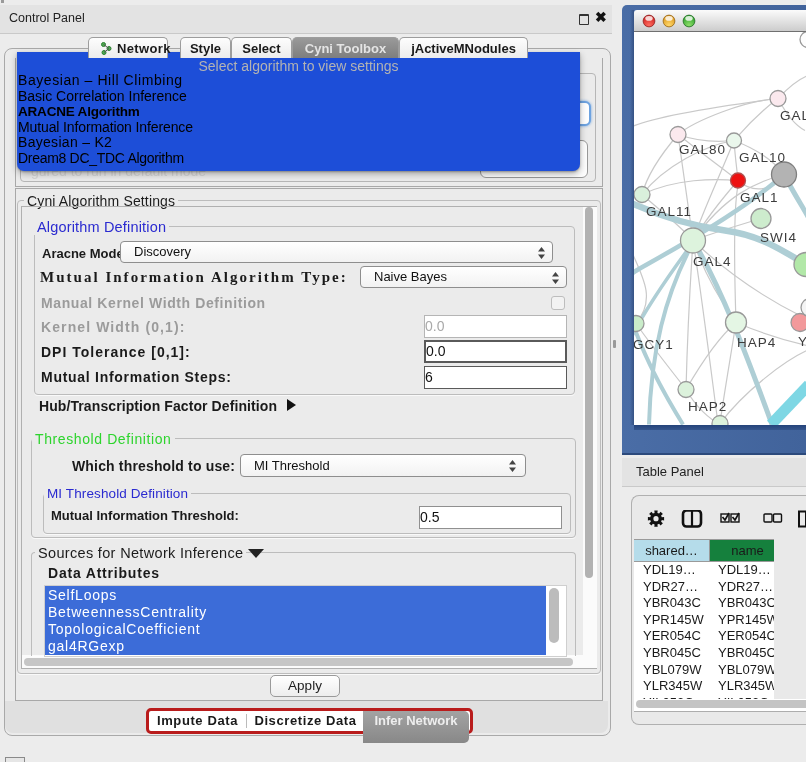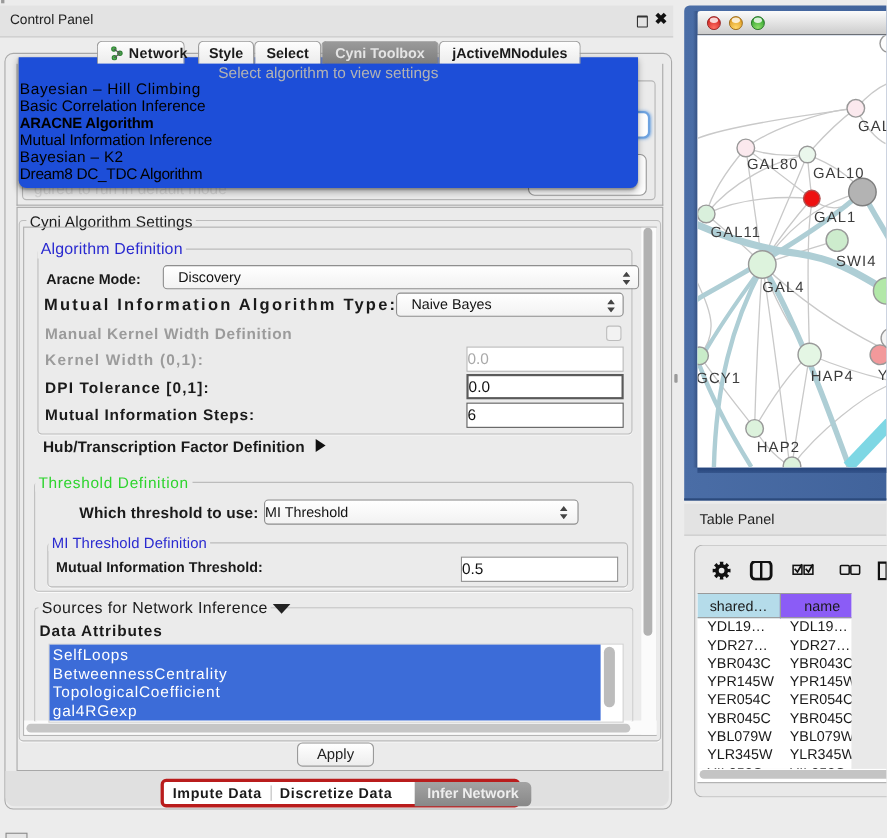--- a/index.html
+++ b/index.html
@@ -51,71 +51,71 @@
 <div class="abs" style="left:21px;top:206px;width:576px;height:463px;border:1px solid #b0b0b0;box-sizing:border-box;"></div>
 <div class="abs" style="left:583px;top:207px;width:14px;height:461px;background:#fbfbfb;"></div>
 <div class="abs" style="left:22px;top:655px;width:575px;height:13px;background:#fbfbfb;"></div>
 <div class="abs" style="left:584.5px;top:207px;width:8px;height:371px;background:#b2b2b2;border-radius:4px;"></div>
 <div class="abs" style="left:24px;top:657.5px;width:549px;height:8.5px;background:#c6c6c6;border-radius:4px;"></div>
 
 <div class="group" style="left:34px;top:226px;width:539px;height:167px;"></div>
 <div class="glabel" style="left:34px;top:219px;font-size:14.5px;letter-spacing:0.17px;color:#2a2ad0;">Algorithm Definition</div>
 
 <div class="lab bold" style="left:42px;top:246px;font-size:13px;">Aracne Mode:</div>
-<div class="combo" style="left:148px;top:241px;width:433px;height:22px;line-height:20px;"><span style="margin-left:13px;">Discovery</span><svg class="updown" style="right:7px;top:5px;" viewBox="0 0 7 12">
+<div class="combo" style="left:120px;top:241px;width:433px;height:22px;line-height:20px;"><span style="margin-left:13px;">Discovery</span><svg class="updown" style="right:7px;top:5px;" viewBox="0 0 7 12">
       <path d="M3.5 0 L7 4.5 H0 Z M3.5 12 L0 7.5 H7 Z" fill="#444"></path>
     </svg></div>
-<div class="lab bold" style="left:40px;top:269px;font-size:15px;letter-spacing:2.02px;">Mutual Information Algorithm Type:</div>
+<div class="lab bold" style="left:40px;top:269px;font-size:15px;letter-spacing:2.02px;font-family:Liberation Serif, serif;">Mutual Information Algorithm Type:</div>
 <div class="combo" style="left:360px;top:266px;width:207px;height:22px;line-height:20px;"><span style="margin-left:13px;">Naive Bayes</span><svg class="updown" style="right:7px;top:5px;" viewBox="0 0 7 12">
       <path d="M3.5 0 L7 4.5 H0 Z M3.5 12 L0 7.5 H7 Z" fill="#444"></path>
     </svg></div>
 <div class="lab bold gray" style="left:41px;top:295px;font-size:14px;letter-spacing:0.6px;">Manual Kernel Width Definition</div>
 <div class="abs" style="left:551px;top:296px;width:12px;height:12px;background:#f2f2f2;border:1px solid #bdbdbd;border-radius:3px;"></div>
 <div class="lab bold gray" style="left:41px;top:319px;font-size:14px;letter-spacing:1.1px;">Kernel Width (0,1):</div>
 <div class="field" style="left:424px;top:315px;width:143px;height:23px;border:1px solid #b5b5b5;line-height:21px;color:#a9a9a9;"><span style="margin-right:5px;">0.0</span></div>
 <div class="lab bold" style="left:41px;top:344px;font-size:14px;letter-spacing:1.0px;">DPI Tolerance [0,1]:</div>
 <div class="field" style="left:424px;top:340px;width:143px;height:23px;border:2px solid #5a5a5a;line-height:19px;"><span style="margin-right:4px;">0.0</span></div>
 <div class="lab bold" style="left:41px;top:369px;font-size:14px;letter-spacing:0.72px;">Mutual Information Steps:</div>
 <div class="field" style="left:424px;top:366px;width:143px;height:23px;border:1px solid #5a5a5a;line-height:21px;"><span style="margin-right:5px;">6</span></div>
 
 <div class="lab bold" style="left:39px;top:398px;font-size:14px;letter-spacing:0.09px;">Hub/Transcription Factor Definition</div>
 <div class="abs" style="left:287px;top:399px;width:0;height:0;border-left:9px solid #111;border-top:6px solid transparent;border-bottom:6px solid transparent;"></div>
 
 <div class="group" style="left:31px;top:438px;width:543px;height:98px;"></div>
 <div class="glabel" style="left:32px;top:431px;font-size:14px;letter-spacing:0.6px;color:#2dd42d;">Threshold Definition</div>
 <div class="lab bold" style="left:72px;top:458px;font-size:14px;letter-spacing:0.16px;">Which threshold to use:</div>
-<div class="combo" style="left:240px;top:454px;width:286px;height:23px;line-height:21px;"><span style="">MI Threshold</span><svg class="updown" style="right:9px;top:5px;" viewBox="0 0 7 12">
+<div class="combo" style="left:240px;top:454px;width:286px;height:23px;line-height:21px;"><span style="margin-left:13px;">MI Threshold</span><svg class="updown" style="right:9px;top:5px;" viewBox="0 0 7 12">
       <path d="M3.5 0 L7 4.5 H0 Z M3.5 12 L0 7.5 H7 Z" fill="#444"></path>
     </svg></div>
 <div class="group" style="left:43px;top:493px;width:526px;height:39px;"></div>
 <div class="glabel" style="left:44px;top:486px;font-size:13.5px;letter-spacing:0.11px;color:#2a2ad0;">MI Threshold Definition</div>
 <div class="lab bold" style="left:51px;top:508px;font-size:13px;">Mutual Information Threshold:</div>
 <div class="field" style="left:419px;top:506px;width:143px;height:23px;border:1.5px solid #909090;line-height:21px;"><span style="margin-right:5px;">0.5</span></div>
 
 <div class="group" style="left:31px;top:552px;width:543px;height:103px;border-bottom:none;border-radius:4px 4px 0 0;"></div>
 <div class="glabel" style="left:35px;top:545px;font-size:14.5px;letter-spacing:0.33px;color:#1c1c1c;">Sources for Network Inference</div>
 <div class="abs" style="left:248px;top:549px;width:0;height:0;border-top:9px solid #222;border-left:8.5px solid transparent;border-right:8.5px solid transparent;"></div>
-<div class="lab bold" style="left:36px;top:565px;font-size:14px;letter-spacing:0.8px;">Data Attributes</div>
+<div class="lab bold" style="left:48px;top:565px;font-size:14px;letter-spacing:0.8px;">Data Attributes</div>
 <div class="abs" style="left:44px;top:585px;width:521px;height:70px;background:#fff;border:1px solid #cfcfcf;"></div>
 <div class="abs" style="left:45px;top:586px;width:501px;height:69px;background:#3c6cd8;color:#fff;font-size:14px;letter-spacing:0.75px;">
   <div style="padding:1px 0 0 3px;height:16.5px;">SelfLoops</div>
   <div style="padding-left:3px;height:17.2px;">BetweennessCentrality</div>
   <div style="padding-left:3px;height:17.2px;">TopologicalCoefficient</div>
   <div style="padding-left:3px;height:17.2px;">gal4RGexp</div>
 </div>
 <div class="abs" style="left:549px;top:588px;width:10px;height:55px;background:#bcbcbc;border-radius:5px;"></div>
 
 <div class="abs" style="left:270px;top:675px;width:68px;height:20px;background:linear-gradient(#ffffff,#ededed);border:1px solid #9a9a9a;border-radius:5px;font-size:13.5px;color:#222;text-align:center;line-height:19px;">Apply</div>
 
 <div class="abs" style="left:5px;top:701px;width:603px;height:32px;background:#e0e0e0;border-radius:0 0 8px 8px;"></div>
 <div class="abs" style="left:146px;top:708px;width:321px;height:20px;background:#fff;border:3px solid #b91c1c;border-radius:5px;font-size:13px;font-weight:bold;color:#1a1a1a;">
   <span class="abs" style="left:0;width:97px;text-align:center;line-height:20px;letter-spacing:0.6px;">Impute Data</span>
   <span class="abs" style="left:97px;width:1px;height:14px;top:3px;background:#bbb;"></span>
   <span class="abs" style="left:98px;width:117px;text-align:center;line-height:20px;letter-spacing:0.6px;">Discretize Data</span>
-  <span class="abs" style="left:228px;width:106px;height:22px;background:linear-gradient(#a3a3a3,#888888);border-radius:0 5px 5px 0;text-align:center;line-height:20px;color:#eee;">Infer Network</span>
+  <span class="abs" style="left:214px;width:106px;height:32px;background:linear-gradient(#a3a3a3,#888888);border-radius:0 5px 5px 0;text-align:center;line-height:20px;color:#eee;">Infer Network</span>
 </div>
 
 <div class="abs" style="left:5px;top:757px;width:18px;height:10px;background:#e6e6e6;border:1.5px solid #8a8a8a;"></div>
 
 <div class="abs" style="left:31px;top:163px;font-size:14px;color:#d6d6d6;white-space:nowrap;">gured to run in default mode</div>
 
 <div class="abs" id="popup" style="left:17px;top:52px;width:563px;height:119px;background:#1d4ed8;border-radius:0 0 7px 7px;box-shadow:0 3px 7px rgba(0,0,0,0.3), 0 1px 2px rgba(0,0,0,0.25);">
   <div style="text-align:center;font-size:14px;color:#b3b3b3;margin-top:6px;">Select algorithm to view settings</div>
   <div style="font-size:14px;color:#000;margin-left:1px;line-height:15.6px;margin-top:-1px;">
     <span style="letter-spacing:0.57px;">Bayesian – Hill Climbing</span><br>
@@ -270,21 +270,21 @@
     <path d="M85.5 7 L88 10 L92 3" stroke-width="1.6"></path>
     <rect x="117" y="4" width="8" height="8" rx="1"></rect>
     <rect x="126.5" y="4" width="8" height="8" rx="1"></rect>
     <path d="M152 1.5 h7 v15 h-7 z" stroke-width="2"></path>
   </g>
 </svg>
 </div>
 
 <div class="abs" style="left:634px;top:539px;width:140px;height:160px;background:#fff;font-size:13px;color:#1a1a1a;overflow:hidden;">
   <div style="position:absolute;left:0;top:0;width:76px;height:23px;background:#b5dcea;border:1px solid #9a9a9a;border-left:none;box-sizing:border-box;text-align:center;line-height:21px;">shared…</div>
-  <div style="position:absolute;left:75px;top:0;width:77px;height:23px;background:#8b5cf6;border:1px solid #9a9a9a;box-sizing:border-box;text-align:center;line-height:21px;">name</div>
+  <div style="position:absolute;left:75px;top:0;width:77px;height:23px;background:#15803d;border:1px solid #9a9a9a;box-sizing:border-box;text-align:center;line-height:21px;">name</div>
   <div style="position:absolute;left:151px;top:0;width:30px;height:23px;background:#b5dcea;border:1px solid #9a9a9a;border-right:none;box-sizing:border-box;"></div>
   <div style="position:absolute;left:0;top:23px;line-height:16.6px;">
     <div class="trow"><span class="c1">YDL19…</span><span class="c2">YDL19…</span><span class="c3">13</span></div>
     <div class="trow"><span class="c1">YDR27…</span><span class="c2">YDR27…</span><span class="c3">12</span></div>
     <div class="trow"><span class="c1">YBR043C</span><span class="c2">YBR043C</span></div>
     <div class="trow"><span class="c1">YPR145W</span><span class="c2">YPR145W</span><span class="c3">9.</span></div>
     <div class="trow"><span class="c1">YER054C</span><span class="c2">YER054C</span><span class="c3">8.</span></div>
     <div class="trow"><span class="c1">YBR045C</span><span class="c2">YBR045C</span><span class="c3">9.</span></div>
     <div class="trow"><span class="c1">YBL079W</span><span class="c2">YBL079W</span></div>
     <div class="trow"><span class="c1">YLR345W</span><span class="c2">YLR345W</span><span class="c3">9.</span></div>

